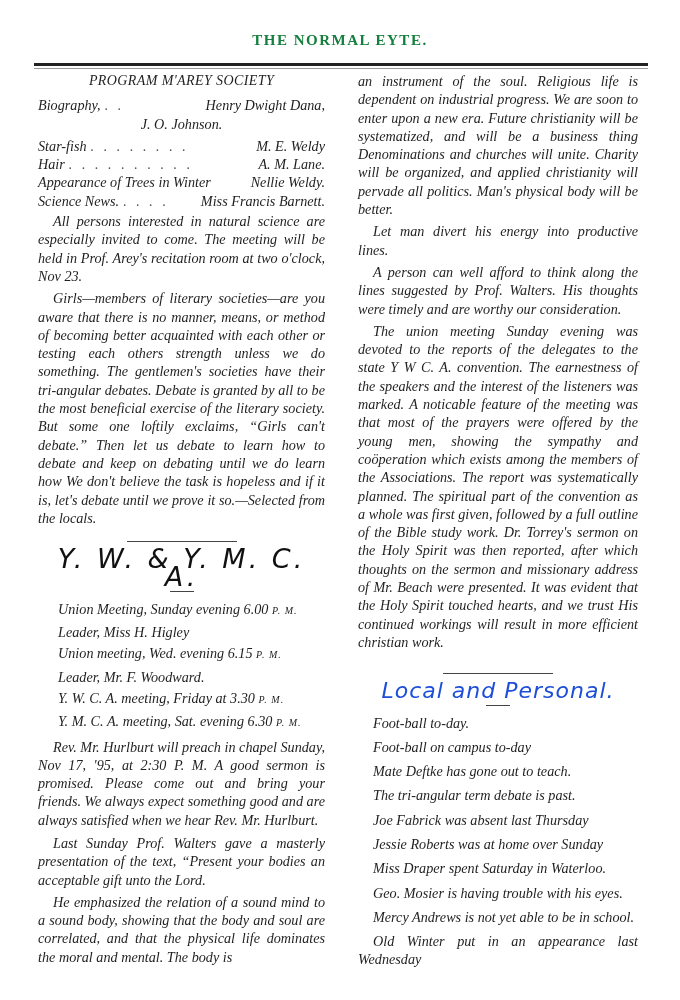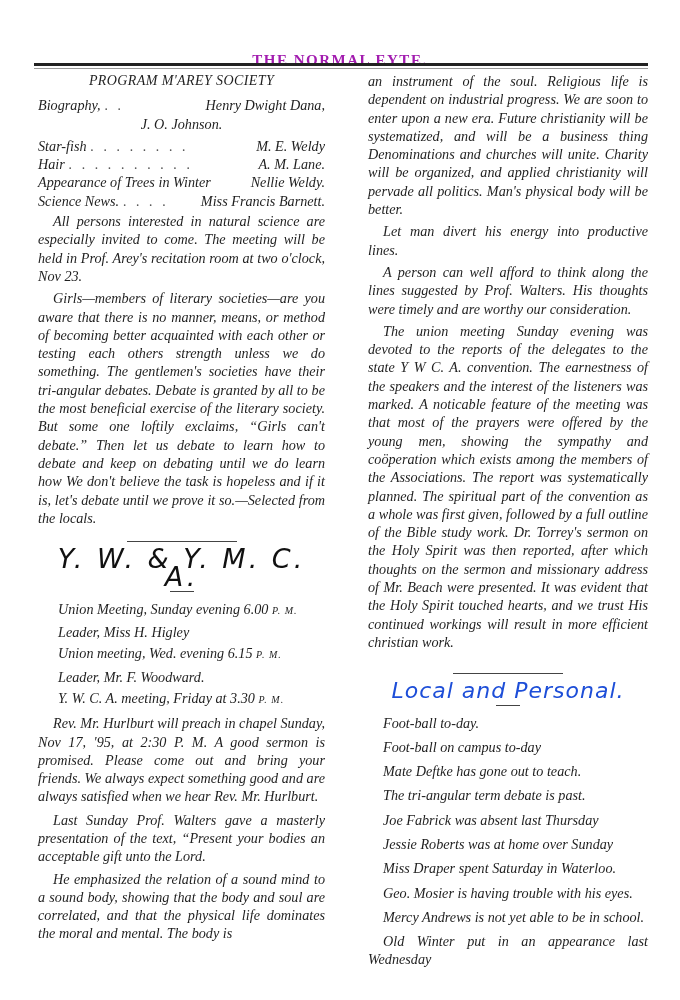--- a/index.html
+++ b/index.html
@@ -2,39 +2,39 @@
 <html><head>
 <meta charset="utf-8">
 <style>
   html, body { margin: 0; padding: 0; background: #ffffff; }
   body {
     width: 680px; height: 1000px; overflow: hidden; position: relative;
     font-family: "DejaVu Serif", "Liberation Serif", serif;
     color: #1f1f1f;
   }
   .masthead {
-    position: absolute; top: 52px; left: 0; width: 680px; text-align: center;
+    position: absolute; top: 32px; left: 0; width: 680px; text-align: center;
     font-family: "Liberation Serif", serif; font-weight: bold;
-    font-size: 15px; letter-spacing: 1.5px; color: #a21caf;
+    font-size: 15px; letter-spacing: 1.5px; color: #15803d;
   }
   .rule-top {
     position: absolute; top: 63px; left: 34px; width: 614px; height: 3px;
     background: #222;
   }
   .rule-top-thin {
     position: absolute; top: 68px; left: 34px; width: 614px; height: 1px;
     background: #9a9a9a;
   }
   .col {
     position: absolute; top: 72px;
     font-family: "Liberation Serif", serif;
     font-size: 14.2px; line-height: 18.3px; text-align: justify; font-style: italic;
   }
   .col-left { left: 38px; width: 287px; }
-  .col-right { left: 368px; width: 280px; }
+  .col-right { left: 358px; width: 280px; }
   .col p { margin: 0 0 4px 0; text-indent: 15px; }
   .col p.noindent { text-indent: 0; }
   .program-title {
     text-align: center; font-size: 14px; letter-spacing: 0.4px;
     margin: 0 0 6px 0;
   }
   .prog-row { display: flex; justify-content: center; margin: 0; white-space: nowrap; }
   .prog-row .dots { flex: 1; overflow: hidden; letter-spacing: 3px; color: #555; padding: 0 4px; }
   .prog-center { text-align: center; margin: 0 0 4px 0; }
   .divider-short {
@@ -99,20 +99,21 @@
   <div class="divider-short"></div>
   <div class="fancy-heading">Y. W. &amp; Y. M. C. A.</div>
   <div class="divider-tiny"></div>
 
   <div class="sched">
     <p><span>Union Meeting, Sunday evening 6.00</span> <span class="sc">P. M.</span></p>
     <p><span>Leader, Miss H. Higley</span></p>
     <p><span>Union meeting, Wed. evening 6.15</span> <span class="sc">P. M.</span></p>
     <p><span>Leader, Mr. F. Woodward.</span></p>
     <p><span>Y. W. C. A. meeting, Friday at 3.30</span> <span class="sc">P. M.</span></p>
+    <p><span>Y. M. C. A. meeting, Sat. evening 6.30</span> <span class="sc">P. M.</span></p>
   </div>
 
   <p style="margin-top:5px">Rev. Mr. Hurlburt will preach in chapel Sunday, Nov 17, '95, at 2:30 P. M. A good sermon is promised. Please come out and bring your friends. We always expect something good and are always satisfied when we hear Rev. Mr. Hurlburt.</p>
   <p style="margin-top:5px">Last Sunday Prof. Walters gave a masterly presentation of the text, “Present your bodies an acceptable gift unto the Lord.</p>
   <p>He emphasized the relation of a sound mind to a sound body, showing that the body and soul are correlated, and that the physical life dominates the moral and mental. The body is</p>
 </div>
 
 <div class="col col-right">
   <p class="noindent">an instrument of the soul. Religious life is dependent on industrial progress. We are soon to enter upon a new era. Future christianity will be systematized, and will be a business thing Denominations and churches will unite. Charity will be organized, and applied christianity will pervade all politics. Man's physical body will be better.</p>
   <p>Let man divert his energy into productive lines.</p>

